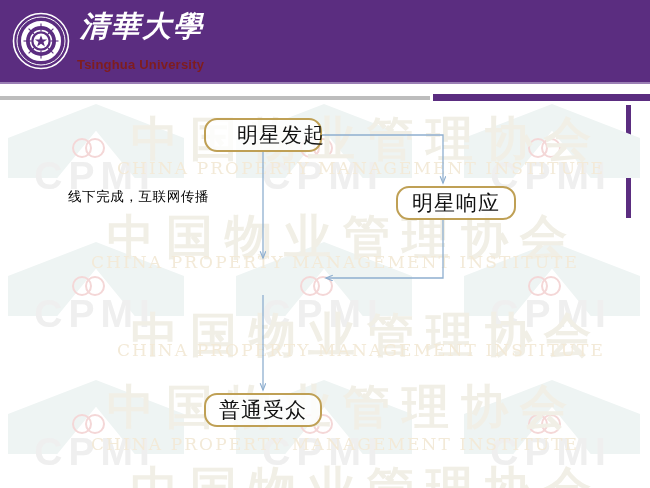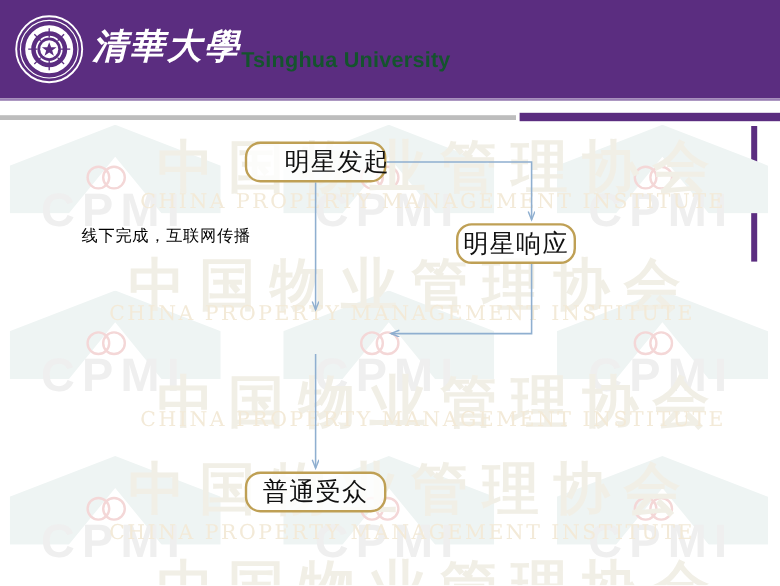--- a/index.html
+++ b/index.html
@@ -50,38 +50,38 @@
   .seal {
     width: 58px;
     height: 58px;
     flex: 0 0 58px;
     position: relative;
   }
   .seal svg { display: block; }
 
   .wordmark {
     display: flex;
-    flex-direction: row;
+    flex-direction: column;
     justify-content: center;
     line-height: 1;
     text-align: right;
   }
   .wordmark-cn {
     color: #ffffff;
     font-family: "DejaVu Serif", "Liberation Serif", serif;
     font-size: 29px;
     font-weight: 700;
     letter-spacing: 2px;
     font-style: italic;
     white-space: nowrap;
   }
   .wordmark-en {
-    color: #14532d;
+    color: #7f1d1d;
     font-family: "Liberation Sans", sans-serif;
-    font-size: 18px;
+    font-size: 13px;
     font-weight: 700;
     letter-spacing: 0.2px;
     margin-top: 17px;
     white-space: nowrap;
   }
 
   
   .rule-gray {
     position: absolute;
     left: 0;
@@ -365,21 +365,21 @@
         <path d="M443,220 L443,278 L326,278" marker-end="url(#ar)"></path>
 
         <path d="M263,295 L263,390" marker-end="url(#ar)"></path>
       </g>
     </svg>
 
     <div class="node" style="left:204px; top:118px; width:118px; height:34px;padding-left:36px;">
       <span>明星发起</span>
     </div>
 
-    <div class="node" style="left:380px; top:186px; width:100px; height:34px;">
+    <div class="node" style="left:396px; top:186px; width:120px; height:34px;">
       <span>明星响应</span>
     </div>
 
 
     <div class="node" style="left:204px; top:393px; width:118px; height:34px;align-items:center;">
       <span>普通受众</span>
     </div>
 
     <div class="annot" style="left:68px; top:188px;">线下完成，互联网传播</div>
   </div>

